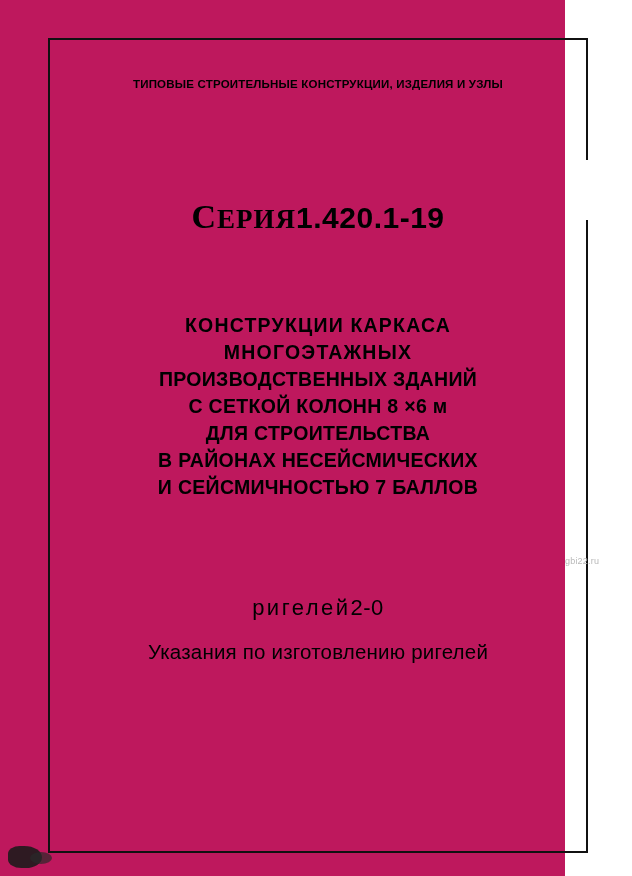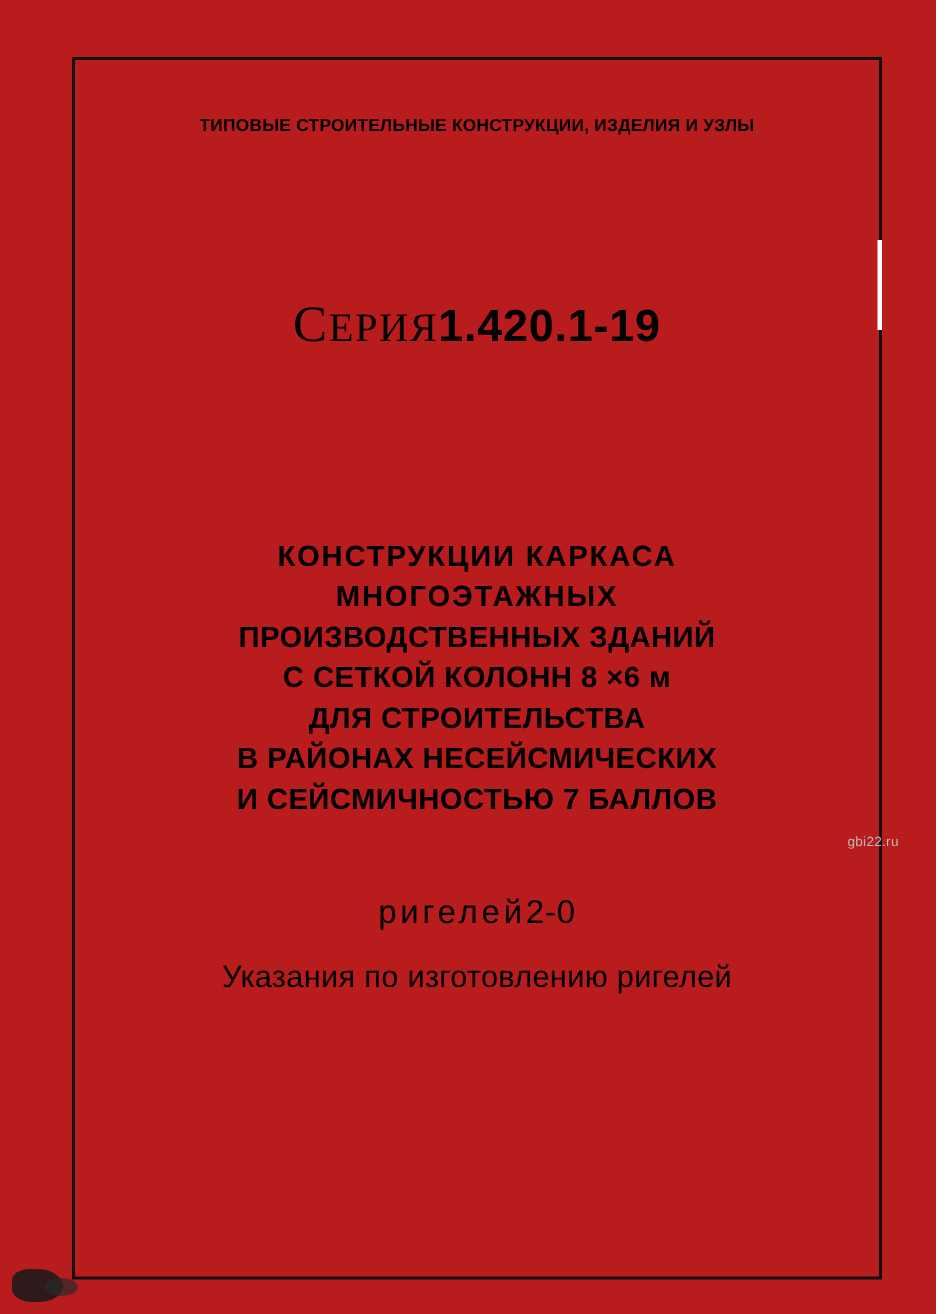--- a/index.html
+++ b/index.html
@@ -14,23 +14,24 @@
     font-family: "Liberation Sans", sans-serif;
     color: #000000;
     overflow: hidden;
   }
 
   
   #page-scan {
     position: absolute;
     left: 0;
     top: 0;
-    width: 624px;
+    width: 517px;
     height: 876px;
-    background: #b91c1c;
+    background: #be185d;
+    padding-left: 48px;
   }
 
   
   #title-frame {
     position: absolute;
     left: 48px;
     top: 38px;
     width: 540px;
     height: 815px;
     border: 2px solid #111111;
@@ -94,21 +95,21 @@
   #series-line {
     position: absolute;
     top: 158px;
     left: 0;
     width: 100%;
     text-align: center;
     white-space: nowrap;
   }
   #series-word {
     font-family: "Liberation Serif", serif;
-    font-weight: normal;
+    font-weight: bold;
     font-size: 27px;
     letter-spacing: 1px;
     vertical-align: baseline;
   }
   #series-word .cap { font-size: 34px; }
   #series-number {
     font-family: "Liberation Sans", sans-serif;
     font-weight: bold;
     font-size: 30px;
     letter-spacing: 0.5px;
@@ -123,21 +124,21 @@
     text-align: center;
   }
   .title-line {
     font-family: "Liberation Sans", sans-serif;
     font-weight: bold;
     font-size: 19.5px;
     letter-spacing: 0.3px;
     line-height: 27px;
     white-space: nowrap;
   }
-  .title-line.l1 { letter-spacing: 1.2px; margin-top: 46px; }
+  .title-line.l1 { letter-spacing: 1.2px; }
   .title-line.l2 { letter-spacing: 1.2px; }
 
   
   #issue-line {
     position: absolute;
     top: 555px;
     left: 0;
     width: 100%;
     text-align: center;
     font-family: "Liberation Sans", sans-serif;

